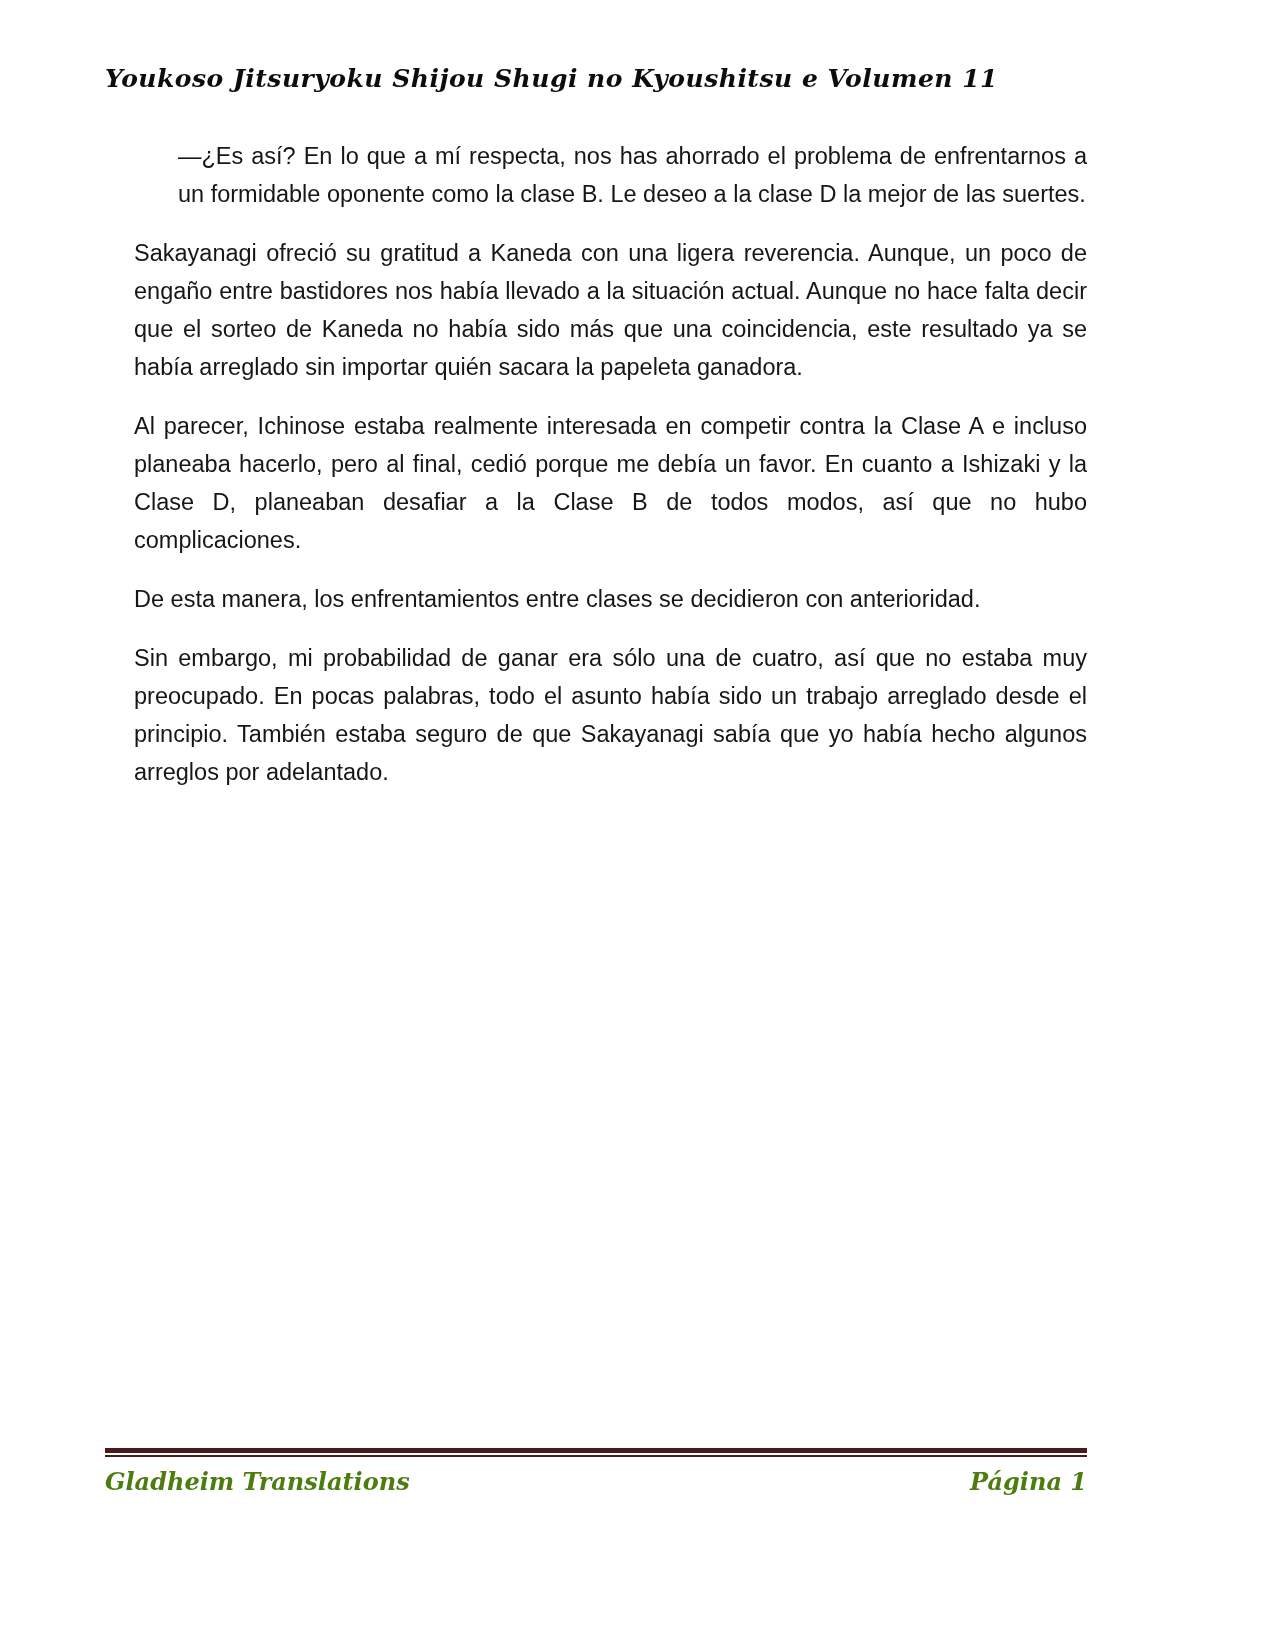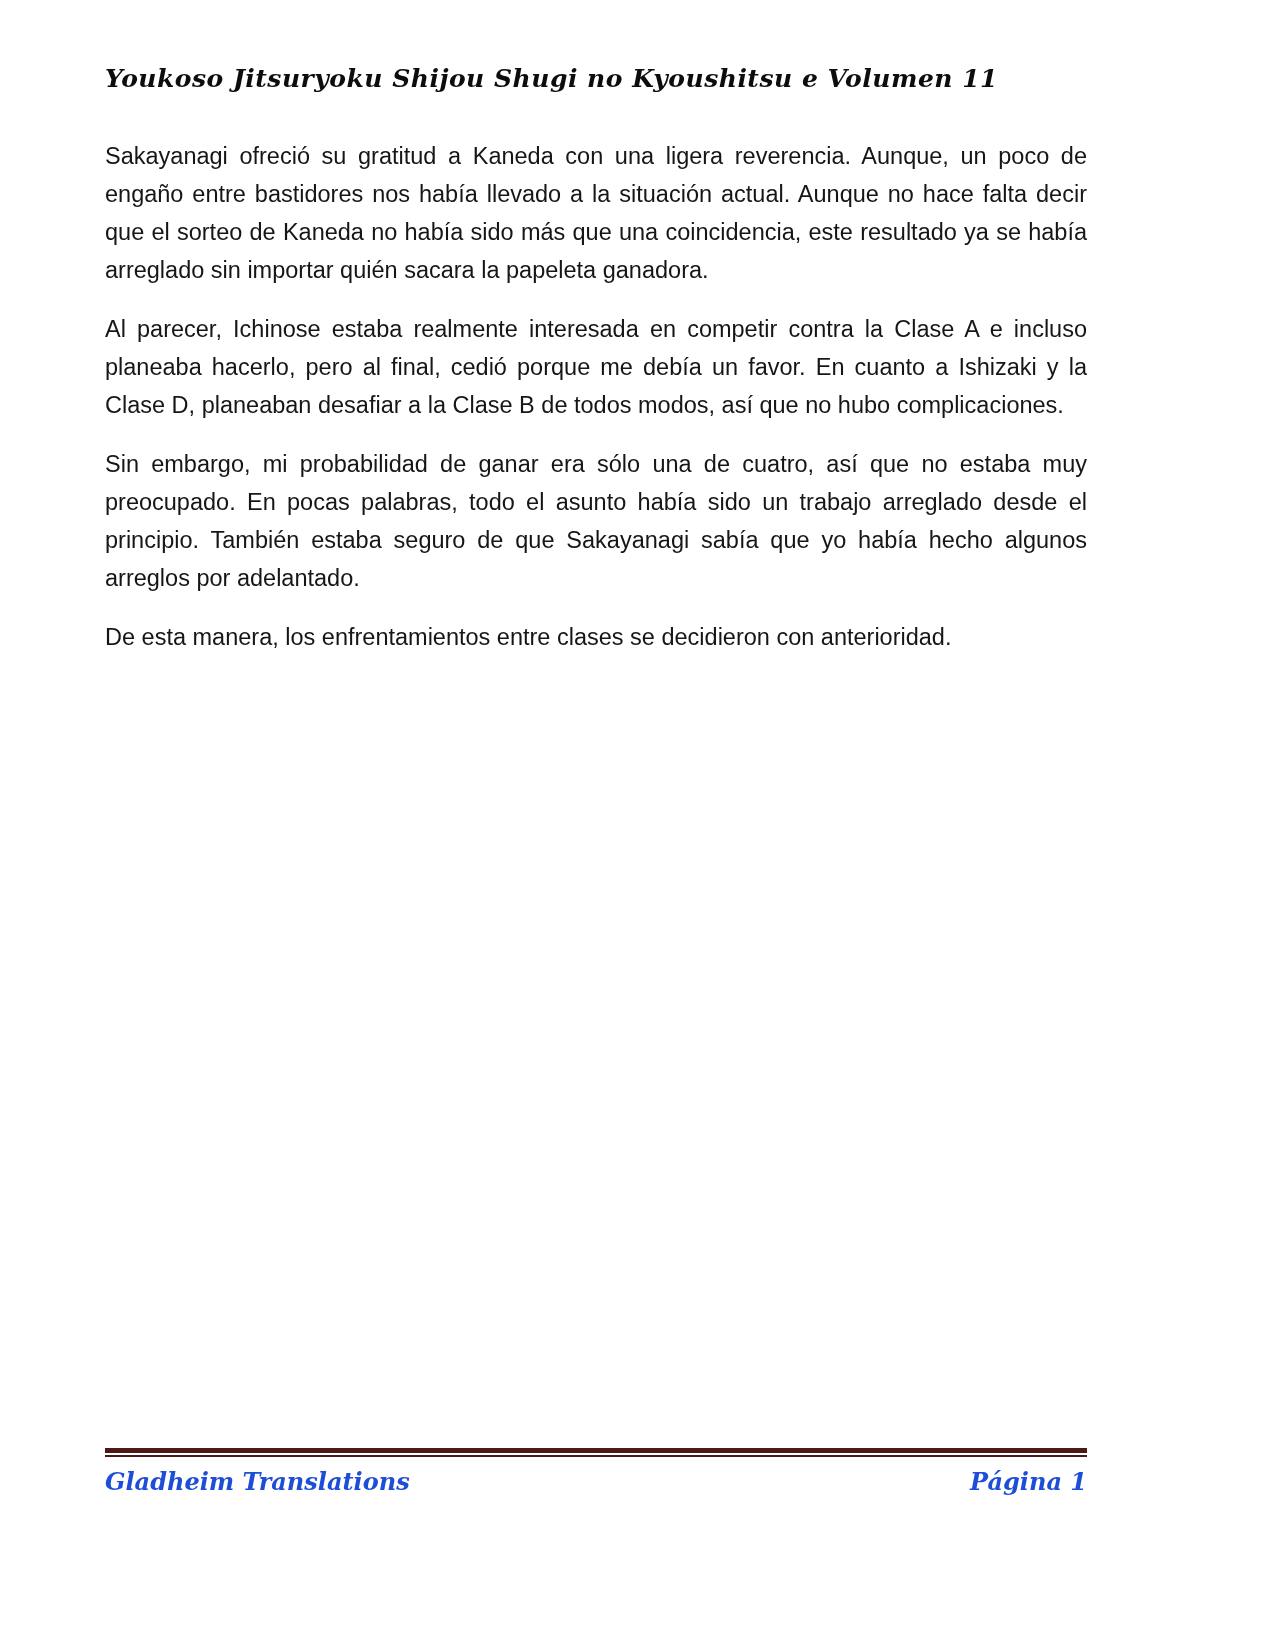--- a/index.html
+++ b/index.html
@@ -24,20 +24,21 @@
     margin-bottom: 44px;
     white-space: nowrap;
   }
   .content { }
   .para {
     font-size: 23.5px;
     line-height: 38px;
     text-align: justify;
     margin-bottom: 21px;
     color: #161616;
+    margin-left: 29px;
   }
   .para.indent {
     margin-left: 73px;
   }
   .footer {
     position: absolute;
     top: 1448px;
     left: 105px;
     right: 170px;
   }
@@ -48,36 +49,37 @@
   }
   .footer-row {
     display: flex;
     justify-content: space-between;
     align-items: baseline;
     margin-top: 10px;
     font-family: "DejaVu Serif", serif;
     font-style: italic;
     font-weight: bold;
     font-size: 24px;
-    color: #1d4ed8;
+    color: #4d7c0f;
     text-align: center;
   }
 </style>
 </head>
 <body>
 
 <div class="page">
 
   <div class="header-title">Youkoso Jitsuryoku Shijou Shugi no Kyoushitsu e Volumen 11</div>
 
   <div class="content">
+    <p class="para indent">—¿Es así? En lo que a mí respecta, nos has ahorrado el problema de enfrentarnos a un formidable oponente como la clase B. Le deseo a la clase D la mejor de las suertes.</p>
     <p class="para">Sakayanagi ofreció su gratitud a Kaneda con una ligera reverencia. Aunque, un poco de engaño entre bastidores nos había llevado a la situación actual. Aunque no hace falta decir que el sorteo de Kaneda no había sido más que una coincidencia, este resultado ya se había arreglado sin importar quién sacara la papeleta ganadora.</p>
     <p class="para">Al parecer, Ichinose estaba realmente interesada en competir contra la Clase A e incluso planeaba hacerlo, pero al final, cedió porque me debía un favor. En cuanto a Ishizaki y la Clase D, planeaban desafiar a la Clase B de todos modos, así que no hubo complicaciones.</p>
+    <p class="para">De esta manera, los enfrentamientos entre clases se decidieron con anterioridad.</p>
     <p class="para">Sin embargo, mi probabilidad de ganar era sólo una de cuatro, así que no estaba muy preocupado. En pocas palabras, todo el asunto había sido un trabajo arreglado desde el principio. También estaba seguro de que Sakayanagi sabía que yo había hecho algunos arreglos por adelantado.</p>
-    <p class="para">De esta manera, los enfrentamientos entre clases se decidieron con anterioridad.</p>
   </div>
 
   <div class="footer">
     <div class="footer-rule"></div>
     <div class="footer-row">
       <span>Gladheim Translations</span>
       <span>Página 1</span>
     </div>
   </div>
 

